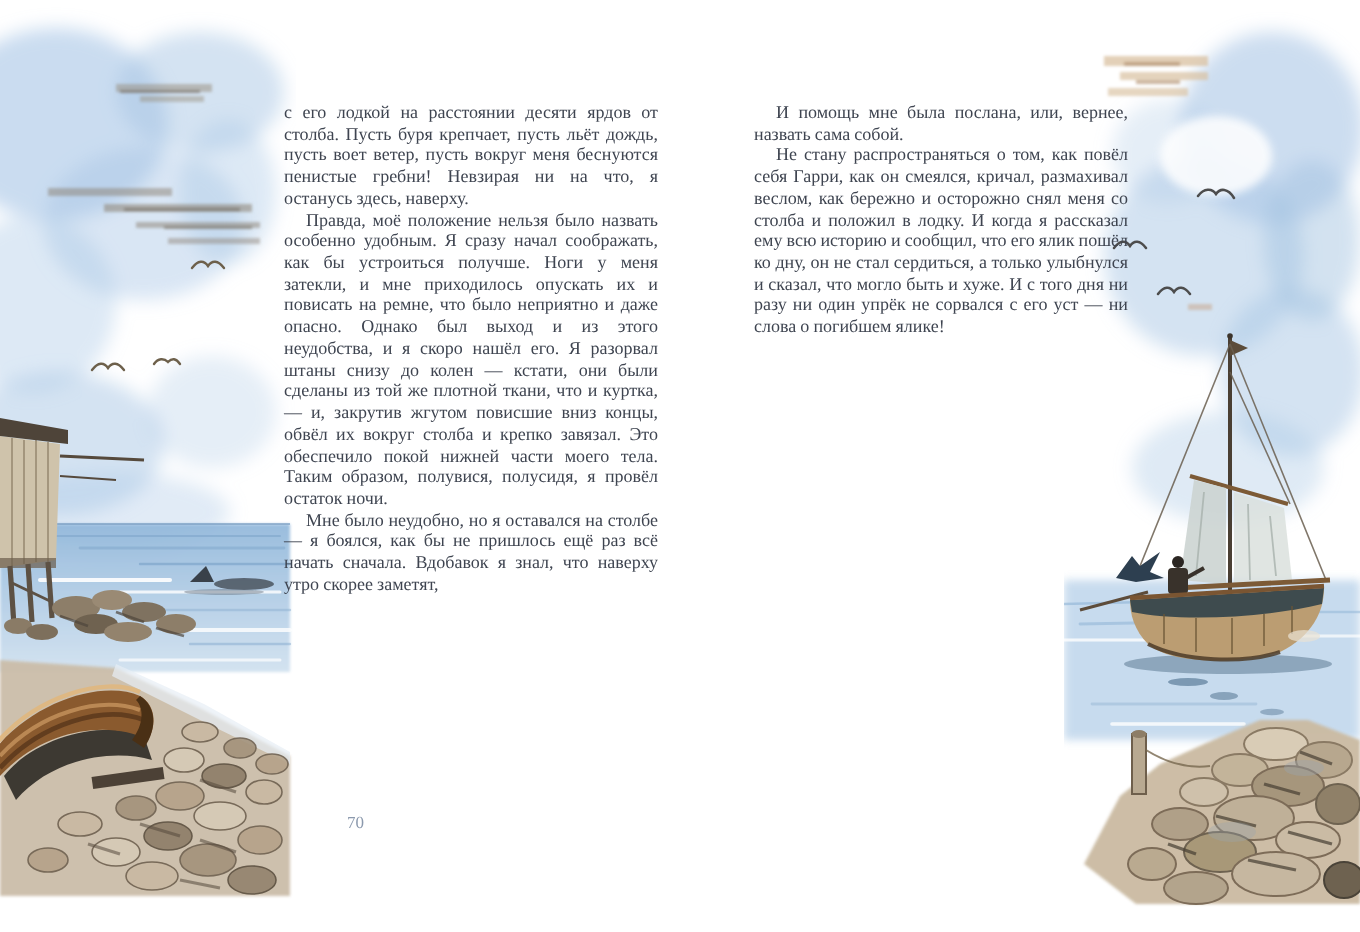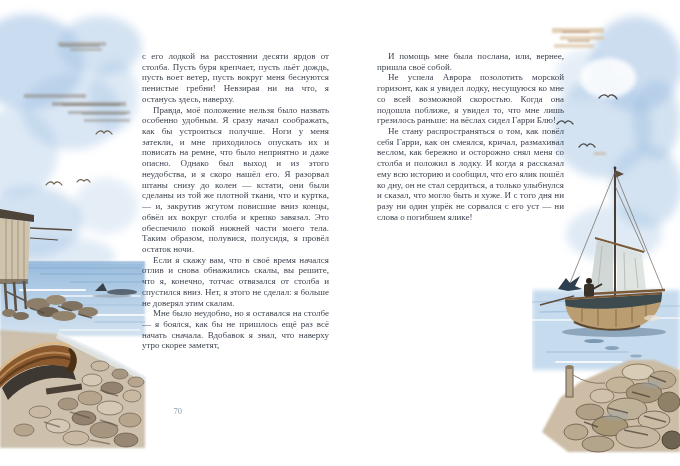--- a/index.html
+++ b/index.html
@@ -275,25 +275,23 @@
         <rect x="34" y="367" width="7" height="30" fill="#b8a991" stroke="#6e5f4c" stroke-width="1"></rect>
         <ellipse cx="37.5" cy="367" rx="3.8" ry="2" fill="#8d7d66"></ellipse>
         <path d="M41,375 q16,10 32,8" stroke="#77684f" stroke-width="1" fill="none" opacity="0.8"></path>
       </g>
     </g>
   </svg>
 
   <div id="left-col" class="text-col" lang="ru">
       <p class="para">с его лодкой на расстоянии десяти ярдов от столба. Пусть буря крепчает, пусть льёт дождь, пусть воет ветер, пусть вокруг меня беснуются пенистые гребни! Невзирая ни на что, я останусь здесь, наверху.</p>
       <p class="para indent">Правда, моё положение нельзя было назвать особенно удобным. Я сразу начал соображать, как бы устроиться получше. Ноги у меня затекли, и мне приходилось опускать их и повисать на ремне, что было неприятно и даже опасно. Однако был выход и из этого неудобства, и я скоро нашёл его. Я разорвал штаны снизу до колен — кстати, они были сделаны из той же плотной ткани, что и куртка, — и, закрутив жгутом повисшие вниз концы, обвёл их вокруг столба и крепко завязал. Это обеспечило покой нижней части моего тела. Таким образом, полувися, полусидя, я провёл остаток ночи.</p>
-      <p class="para indent">Если я скажу вам, что в своё время начался отлив и снова обнажились скалы, вы решите, что я, конечно, тотчас отвязался от столба и спустился вниз. Нет, я этого не сделал: я больше не доверял этим скалам.</p>
       <p class="para indent">Мне было неудобно, но я оставался на столбе — я боялся, как бы не пришлось ещё раз всё начать сначала. Вдобавок я знал, что наверху утро скорее заметят,</p>
     </div>
 
   <div id="right-col" class="text-col" lang="ru">
-      <p class="para indent">И помощь мне была послана, или, вернее, пришла своё собой.</p>
-      <p class="para indent">Не успела Аврора позолотить морской горизонт, как я увидел лодку, несущуюся ко мне со всей возможной скоростью. Когда она подошла поближе, я увидел то, что мне лишь грезилось раньше: на вёслах сидел Гарри Блю!</p>
+      <p class="para indent">И помощь мне была послана, или, вернее, назвать сама собой.</p>
       <p class="para indent">Не стану распространяться о том, как повёл себя Гарри, как он смеялся, кричал, размахивал веслом, как бережно и осторожно снял меня со столба и положил в лодку. И когда я рассказал ему всю историю и сообщил, что его ялик пошёл ко дну, он не стал сердиться, а только улыбнулся и сказал, что могло быть и хуже. И с того дня ни разу ни один упрёк не сорвался с его уст — ни слова о погибшем ялике!</p>
     </div>
 
   <div class="page-num">70</div>
 
 </div>
 
 </body></html>

